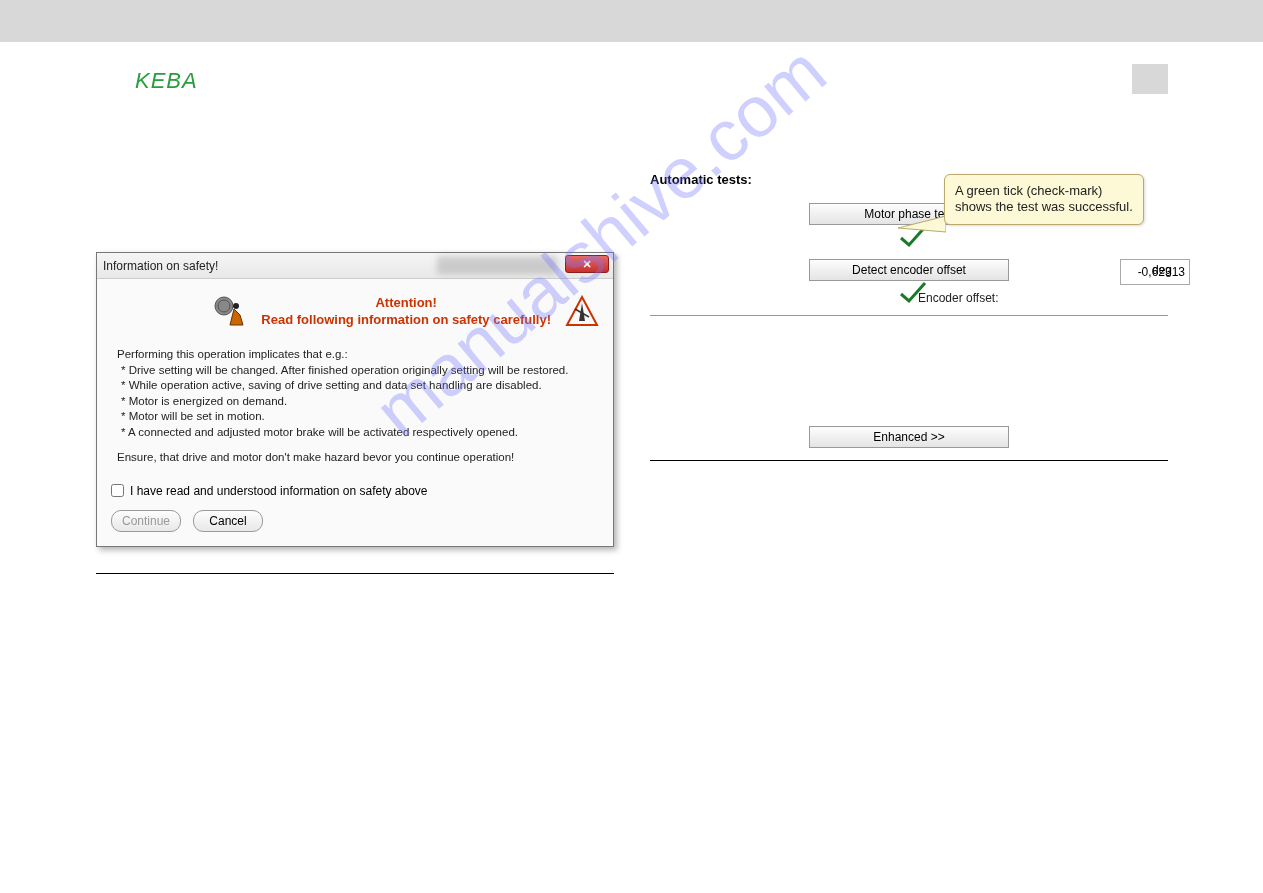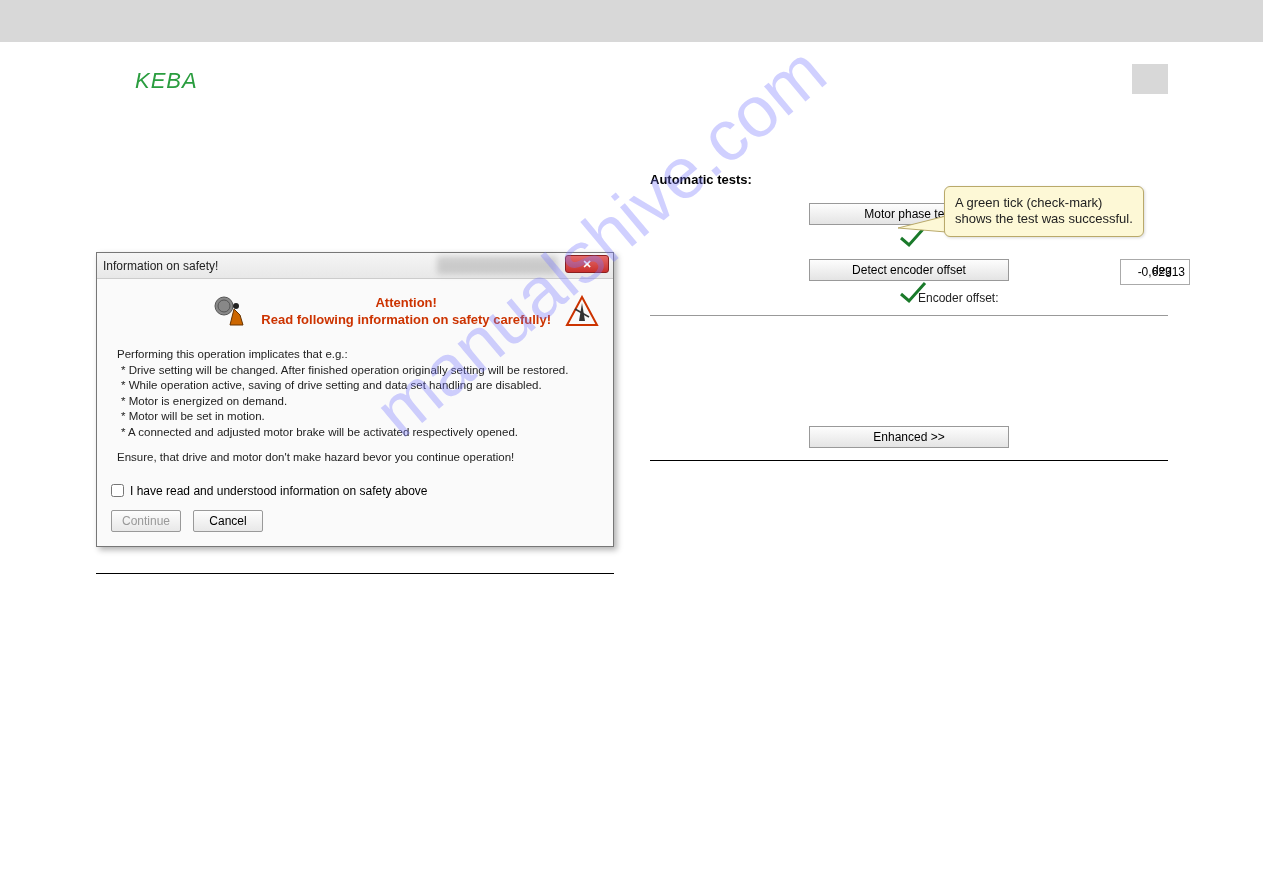--- a/index.html
+++ b/index.html
@@ -28,41 +28,41 @@
   .warn-icon { width: 34px; height: 34px; }
 
   .info-text { font-size: 11.5px; color: #222; line-height: 1.35; margin: 0 6px; }
   .info-text .bullet { display: block; margin-left: 4px; }
   .info-text .spacer { height: 10px; }
 
   .consent-row { margin-top: 18px; display: flex; align-items: center; gap: 6px; font-size: 12px; }
   .consent-row input { width: 13px; height: 13px; }
 
   .btn-row { margin-top: 12px; display: flex; gap: 12px; }
-  .win-btn { width: 70px; height: 22px; font-size: 12px; background: linear-gradient(#fdfdfd,#e8e8e8); border: 1px solid #999; border-radius: 2px; cursor: pointer; }
+  .win-btn { width: 70px; height: 22px; font-size: 12px; background: linear-gradient(#fdfdfd,#e8e8e8); border: 1px solid #999; border-radius: 10px; cursor: pointer; }
   .win-btn.disabled { color: #999; }
 
   .hrule { border: none; border-top: 1.5px solid #000; margin-top: 26px; width: 100%; }
 
   
   .right-panel { position: absolute; left: 650px; top: 172px; width: 518px; }
   .rp-heading { font-size: 13px; font-weight: bold; margin-bottom: 16px; }
   .rp-row { display: flex; align-items: center; margin-bottom: 10px; position: relative; flex-direction: column; }
   .rp-btn { width: 200px; height: 22px; font-size: 12px; background: linear-gradient(#fdfdfd,#e4e4e4); border: 1px solid #999; cursor: pointer; }
   .tick { width: 28px; height: 24px; margin-left: 8px; }
   .rp-label { position: absolute; left: 268px; top: 4px; font-size: 12px; color: #222; margin-top: 28px; }
   .rp-val { position: absolute; left: 426px; top: 0; width: 70px; height: 20px; border: 1px solid #aaa; font-size: 12px; text-align: right; padding: 12px 4px; background: #fff; margin-left: 44px; }
   .rp-unit { position: absolute; left: 502px; top: 4px; font-size: 12px; }
   .rp-hr { border: none; border-top: 1px solid #999; margin: 6px 0 14px 0; }
   .rp-hr2 { border: none; border-top: 1.5px solid #000; margin-top: 12px; }
 
   .enhanced-row { margin-top: 110px; }
 
   
-  .callout { position: absolute; left: 944px; top: 174px; width: 200px; background: #fdf8d6; border: 1px solid #b9a96a; border-radius: 6px; padding: 8px 10px; font-size: 13px; line-height: 1.25; color: #222; box-shadow: 1px 1px 3px rgba(0,0,0,0.15); z-index: 5; margin-top: 12px; }
+  .callout { position: absolute; left: 944px; top: 174px; width: 200px; background: #fdf8d6; border: 1px solid #b9a96a; border-radius: 6px; padding: 8px 10px; font-size: 13px; line-height: 1.25; color: #222; box-shadow: 1px 1px 3px rgba(0,0,0,0.15); z-index: 5; }
   .callout-tail { position: absolute; left: 896px; top: 214px; width: 50px; height: 20px; z-index: 4; }
 </style>
 </head>
 <body>
 
 <div class="top-bar"></div>
 
 <div class="logo">
   <span>KEBA</span>
 </div>

